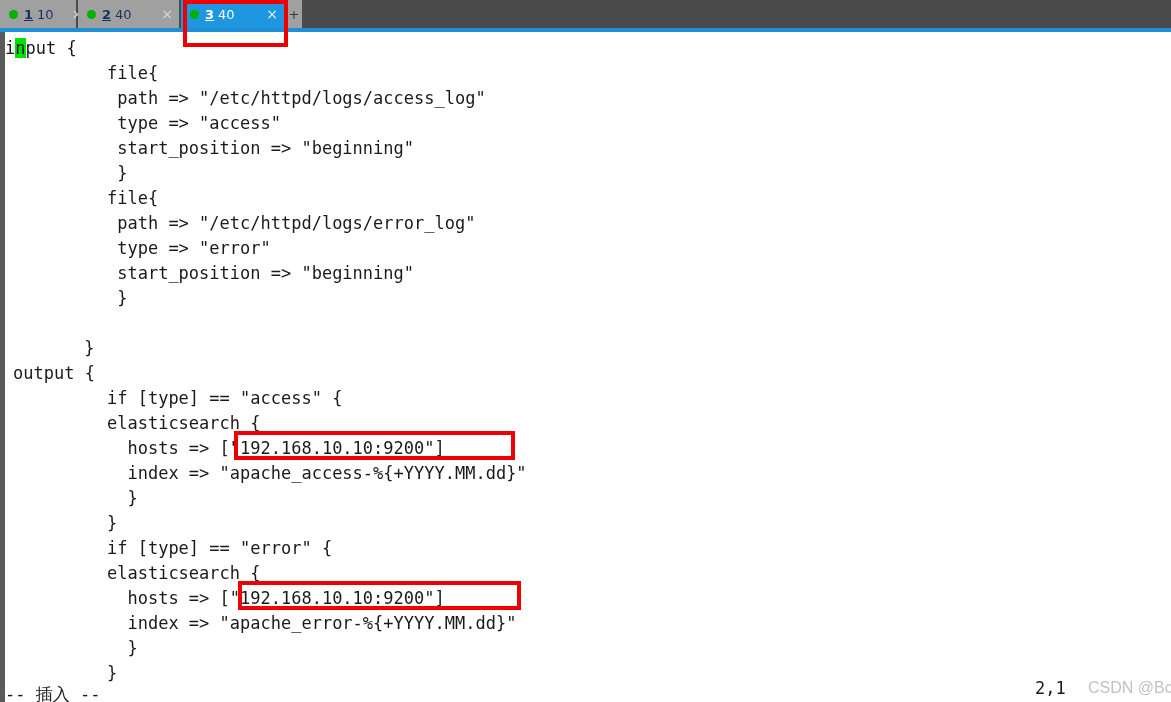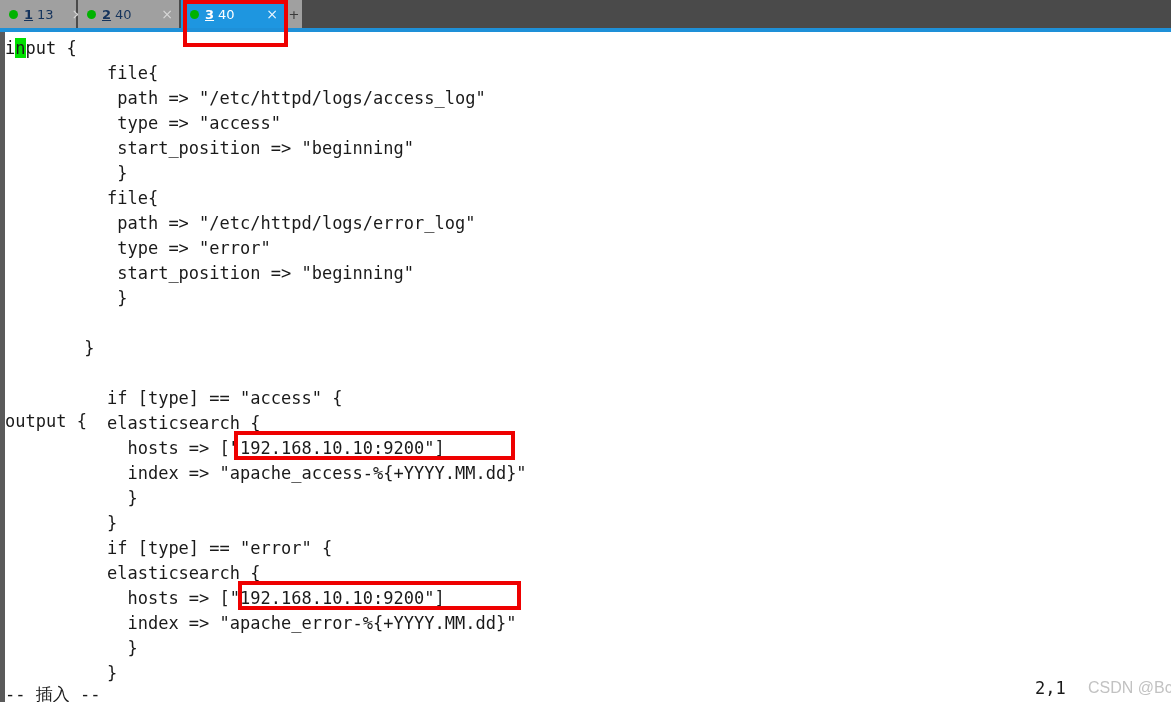--- a/index.html
+++ b/index.html
@@ -173,21 +173,21 @@
 </style>
 </head>
 <body>
 
 <div id="screen">
 
   <div id="tabbar">
       <div class="tab" style="width: 78px;">
         <span class="dot"></span>
         <span class="tnum">1</span>
-        <span class="tlabel">13</span>
+        <span class="tlabel">10</span>
         <span class="closex">×</span>
       </div>
       <div class="tab" style="width: 103px;">
         <span class="dot"></span>
         <span class="tnum">2</span>
         <span class="tlabel">40</span>
         <span class="closex">×</span>
       </div>
       <div class="tab active" style="width: 105px;">
         <span class="dot"></span>
@@ -207,21 +207,21 @@
       <div class="codeline" style="top: 79px; left: 101.97px;"> type =&gt; "access"</div>
       <div class="codeline" style="top: 104px; left: 101.97px;"> start_position =&gt; "beginning"</div>
       <div class="codeline" style="top: 129px; left: 101.97px;"> }</div>
       <div class="codeline" style="top: 154px; left: 101.97px;">file{</div>
       <div class="codeline" style="top: 179px; left: 101.97px;"> path =&gt; "/etc/httpd/logs/error_log"</div>
       <div class="codeline" style="top: 204px; left: 101.97px;"> type =&gt; "error"</div>
       <div class="codeline" style="top: 229px; left: 101.97px;"> start_position =&gt; "beginning"</div>
       <div class="codeline" style="top: 254px; left: 101.97px;"> }</div>
       <div class="codeline" style="top: 279px; left: 0px;"></div>
       <div class="codeline" style="top: 304px; left: 79.31px;">}</div>
-      <div class="codeline" style="top: 329px; left: 0px; margin-top: 48px;">output {</div>
+      <div class="codeline" style="top: 329px; left: 8px;">output {</div>
       <div class="codeline" style="top: 354px; left: 101.97px;">if [type] == "access" {</div>
       <div class="codeline" style="top: 379px; left: 101.97px;">elasticsearch {</div>
       <div class="codeline" style="top: 404px; left: 101.97px;">  hosts =&gt; ["192.168.10.10:9200"]</div>
       <div class="codeline" style="top: 429px; left: 101.97px;">  index =&gt; "apache_access-%{+YYYY.MM.dd}"</div>
       <div class="codeline" style="top: 454px; left: 101.97px;">  }</div>
       <div class="codeline" style="top: 479px; left: 101.97px;">}</div>
       <div class="codeline" style="top: 504px; left: 101.97px;">if [type] == "error" {</div>
       <div class="codeline" style="top: 529px; left: 101.97px;">elasticsearch {</div>
       <div class="codeline" style="top: 554px; left: 101.97px;">  hosts =&gt; ["192.168.10.10:9200"]</div>
       <div class="codeline" style="top: 579px; left: 101.97px;">  index =&gt; "apache_error-%{+YYYY.MM.dd}"</div>

